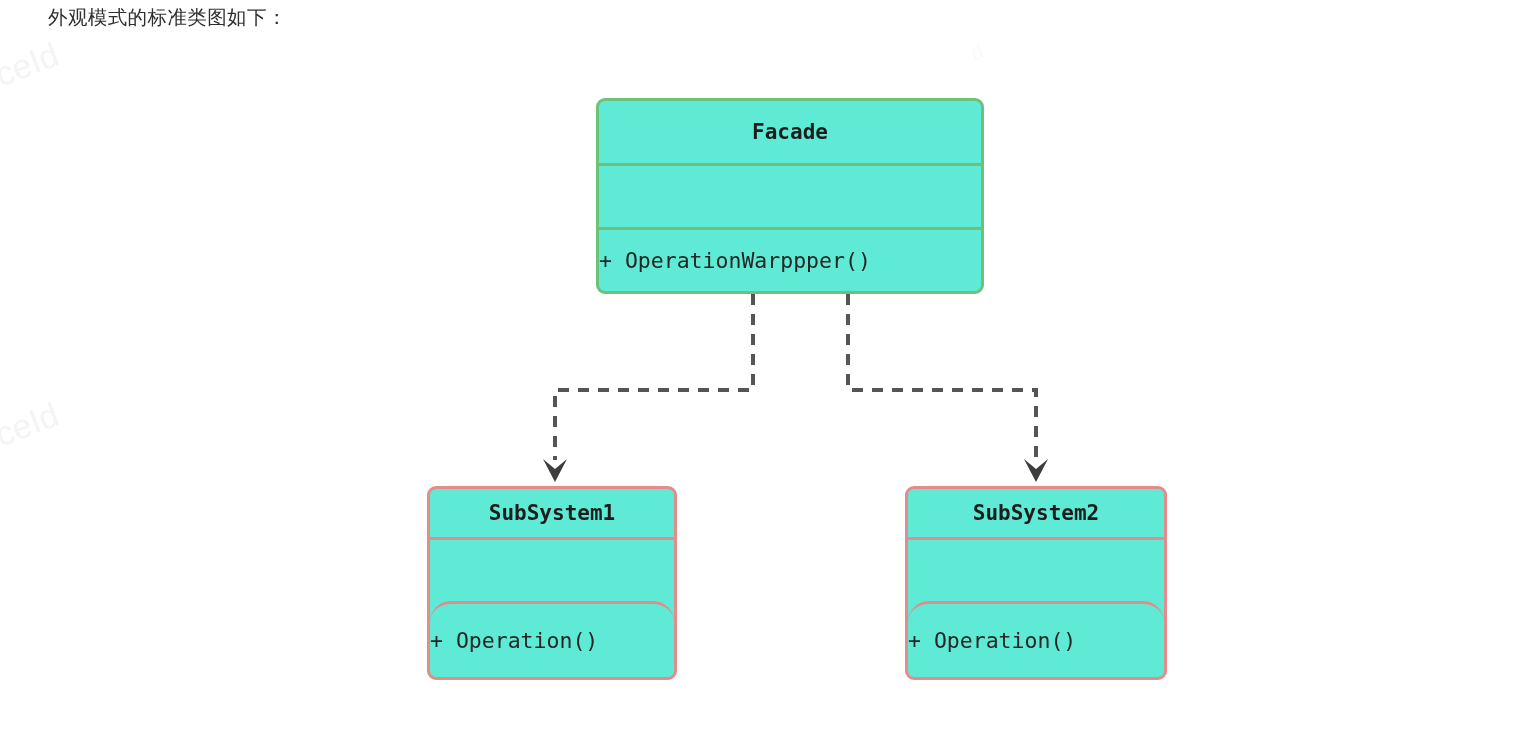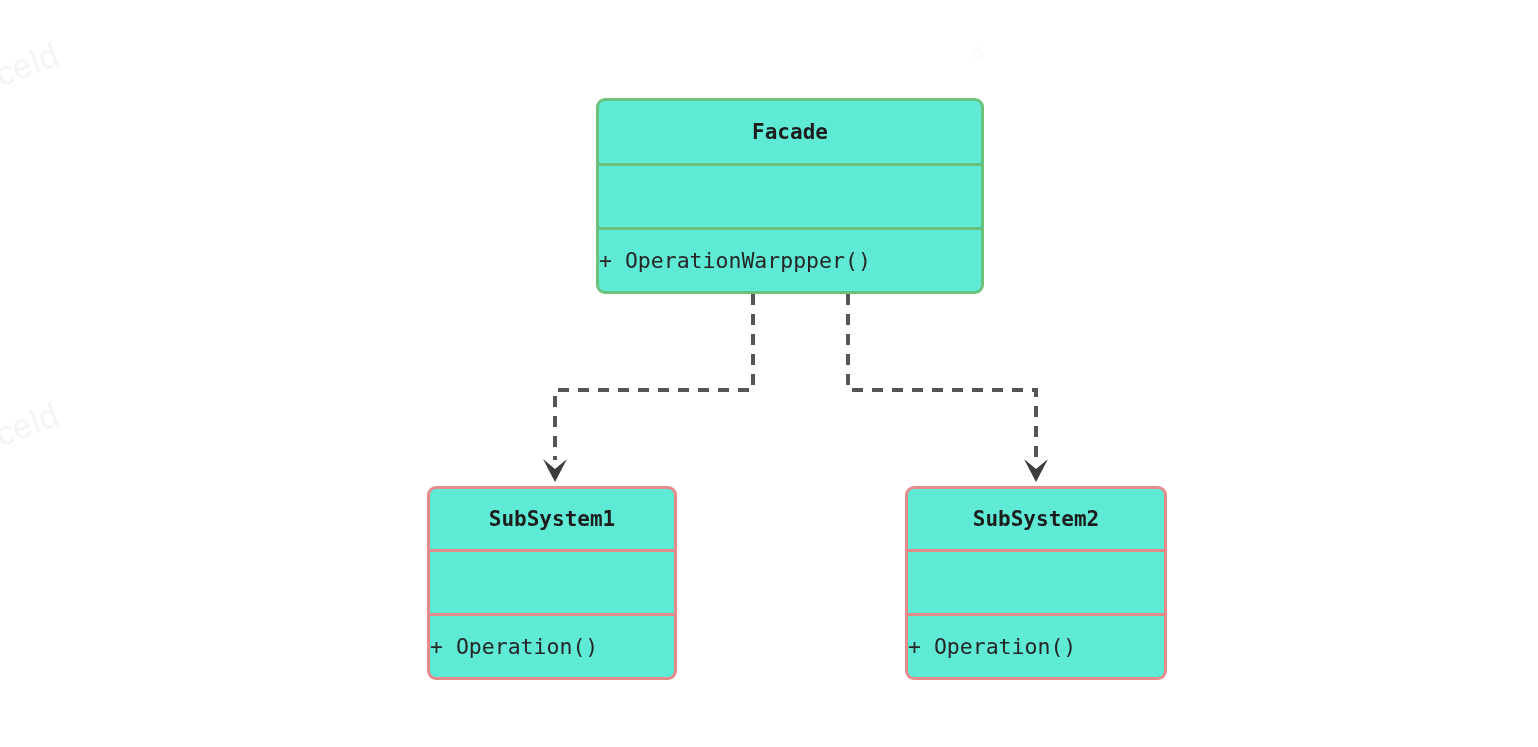--- a/index.html
+++ b/index.html
@@ -126,43 +126,44 @@
   }
   
   #subsystem2-class {
     left: 905px;
     top: 486px;
     width: 262px;
     height: 194px;
     border-color: #e58b8b;
   }
   .sub-class .divider-top { border-top-color: #e58b8b; }
-  .sub-class .name-row   { height: 60px; }
+  .sub-class .name-row   { height: 48px; }
   .sub-class .attr-row   { height: 64px; }
-  .sub-class .method-row { flex: 1 1 auto; }
+  .sub-class .method-row { flex: 1 1 auto; border-radius: 21px; }
 
   
   #connector-layer {
     position: absolute;
     left: 0;
     top: 0;
     width: 1538px;
     height: 747px;
     pointer-events: none;
   }
 </style>
 </head>
 <body>
 
 <div id="canvas">
 
   <div class="watermark wm-a">ceId</div>
   <div class="watermark wm-b">ceId</div>
   <div class="watermark wm-c">d</div>
 
+  <div class="page-heading">外观模式的标准类图如下：</div>
 
   <svg id="connector-layer" viewBox="0 0 1538 747" width="1538" height="747" xmlns="http://www.w3.org/2000/svg">
 
     <g>
       <path d="M 753 294 L 753 390 L 555 390 L 555 460" fill="none" stroke="#555555" stroke-width="4" stroke-dasharray="11 9" stroke-linecap="butt"></path>
       <path d="M 543 459 L 555 482 L 567 459 L 555 469 Z" fill="#3d3d3d"></path>
     </g>
 
     <g>
       <path d="M 848 294 L 848 390 L 1036 390 L 1036 460" fill="none" stroke="#555555" stroke-width="4" stroke-dasharray="11 9" stroke-linecap="butt"></path>

